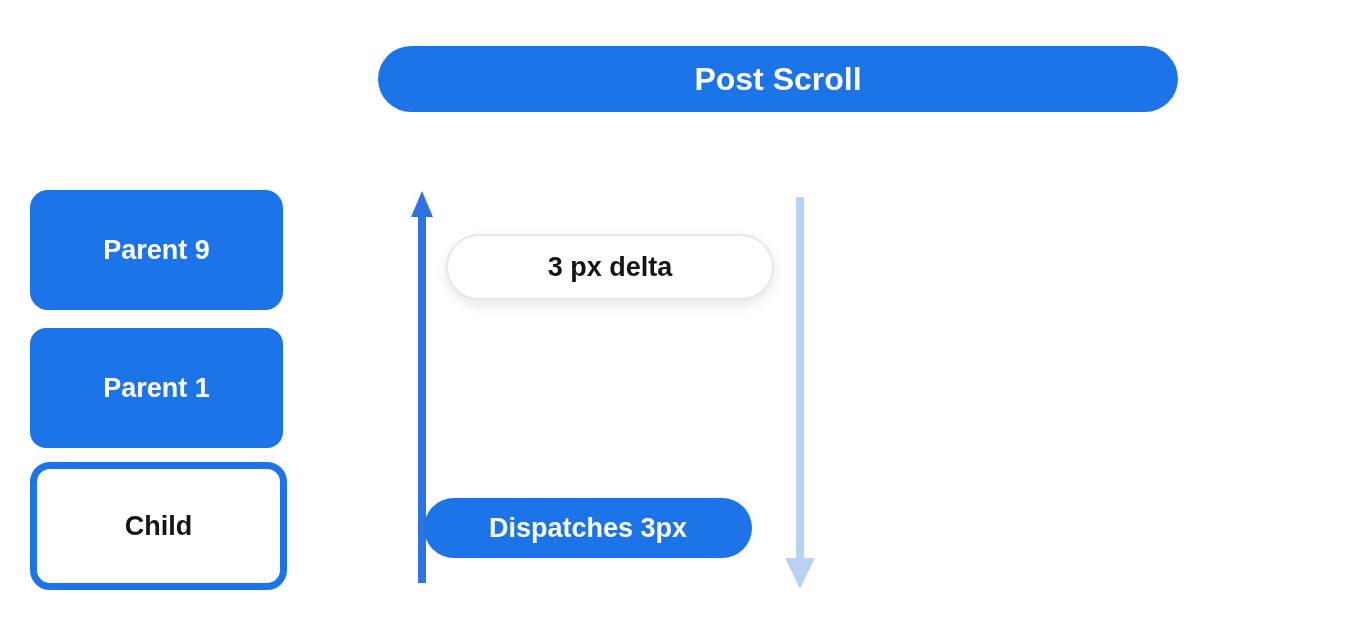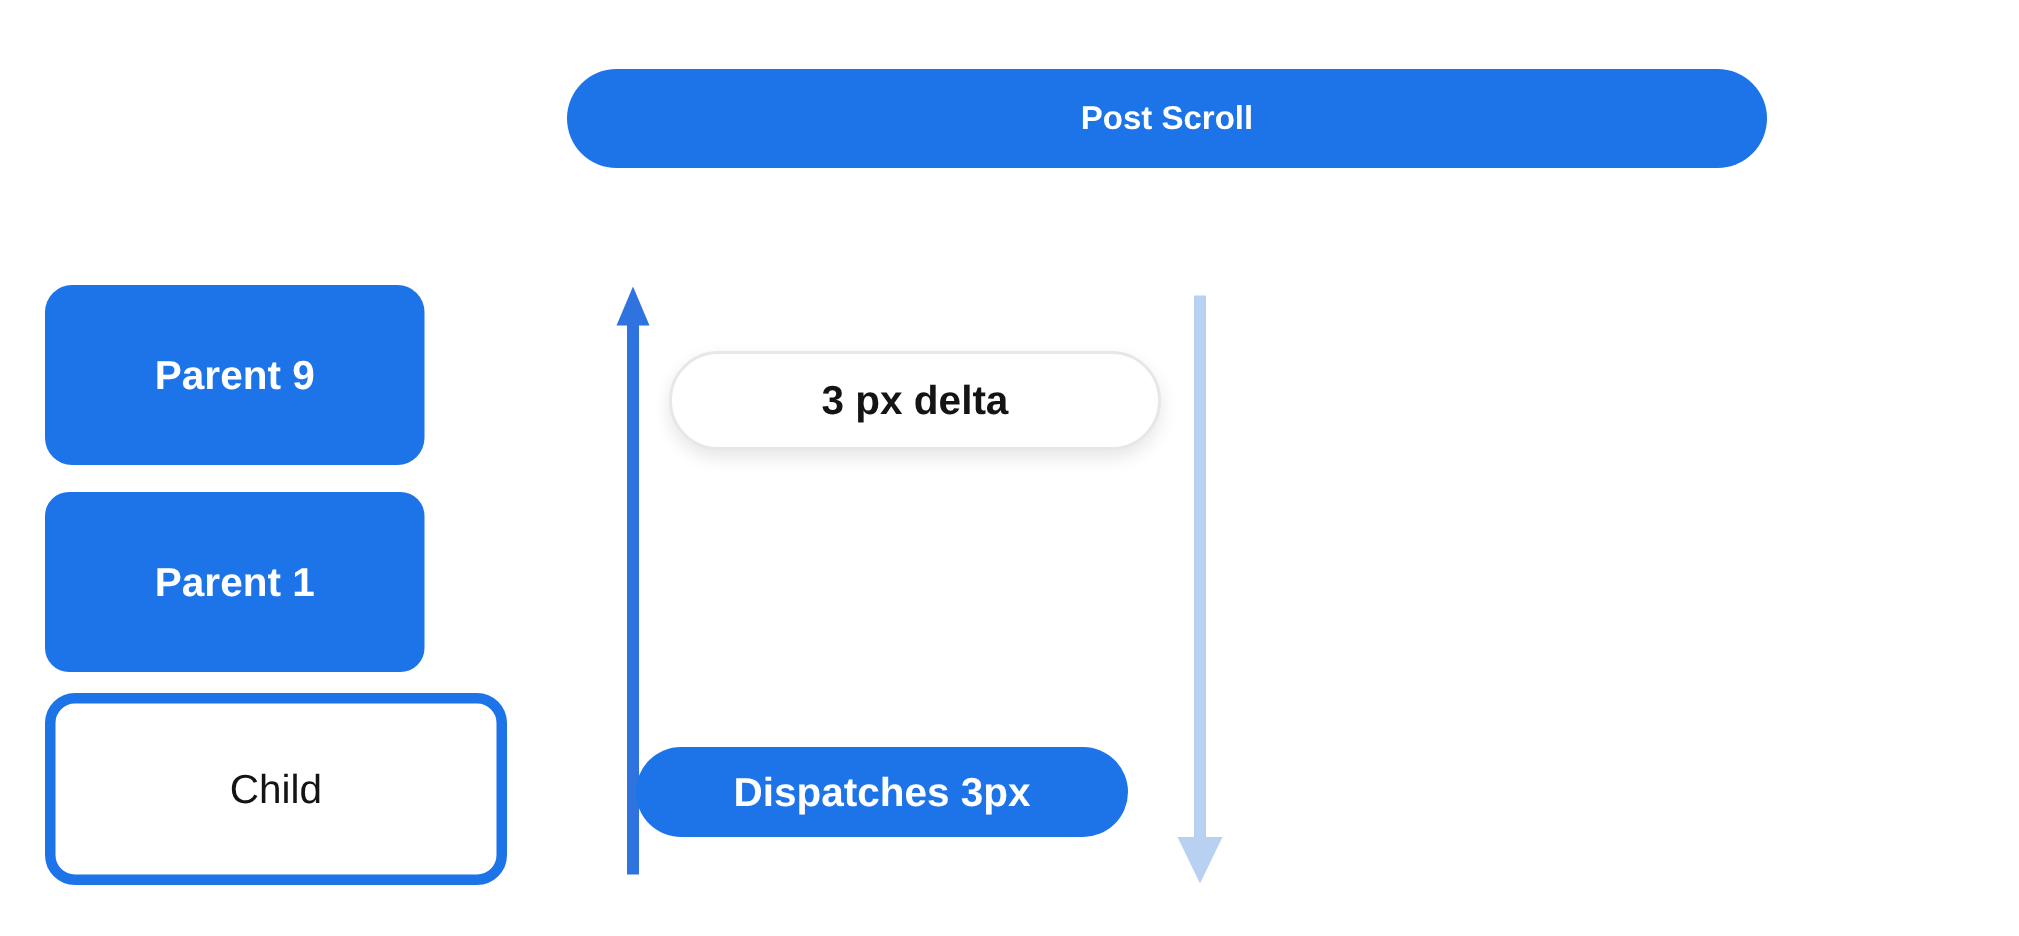--- a/index.html
+++ b/index.html
@@ -28,42 +28,42 @@
     display: flex;
     align-items: center;
     justify-content: center;
   }
   .post-scroll-pill {
     left: 378px; top: 46px;
     width: 800px; height: 66px;
     border-radius: 33px;
     background: var(--primary-blue);
     color: var(--text-light);
-    font-size: 22px;
+    font-size: 32px;
     font-weight: 700;
   }
   .stack-box {
     left: 30px;
     width: 253px; height: 120px;
     border-radius: 18px;
     background: var(--primary-blue);
     color: var(--text-light);
     font-size: 27px;
     font-weight: 700;
   }
   .stack-box.pos-0 { top: 190px; }
   .stack-box.pos-1 { top: 328px; border-radius: 16px; }
   .stack-box.outlined {
     top: 462px;
-    width: 308px; height: 128px;
+    width: 257px; height: 128px;
     border-radius: 20px;
     background: var(--background);
     border: 7px solid var(--primary-blue);
     color: var(--text-dark);
-    font-weight: 400;
+    font-weight: 700;
   }
   .delta-pill {
     left: 446px; top: 234px;
     width: 328px; height: 66px;
     border-radius: 33px;
     background: var(--background);
     border: 2px solid var(--pill-border);
     box-shadow: 0 5px 12px rgba(0,0,0,0.10);
     color: var(--text-dark);
     font-size: 27px;

